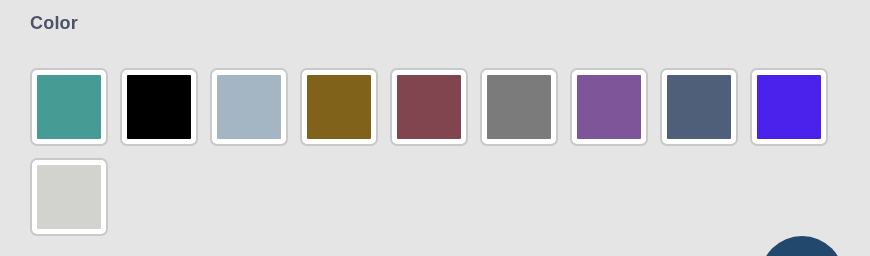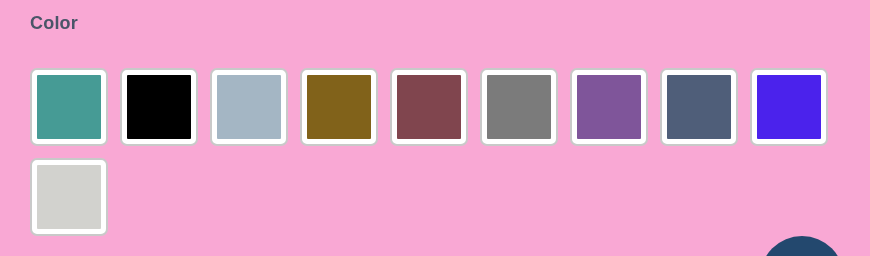--- a/index.html
+++ b/index.html
@@ -14,21 +14,21 @@
     overflow: hidden;
     position: relative;
   }
 
   .panel {
     position: absolute;
     left: 0;
     top: 0;
     width: 870px;
     height: 256px;
-    background: #f9a8d4;
+    background: #e5e5e5;
     box-sizing: border-box;
   }
 
   .section-title {
     position: absolute;
     left: 30px;
     top: 11px;
     font-size: 18px;
     font-weight: bold;
     color: #4a5568;

